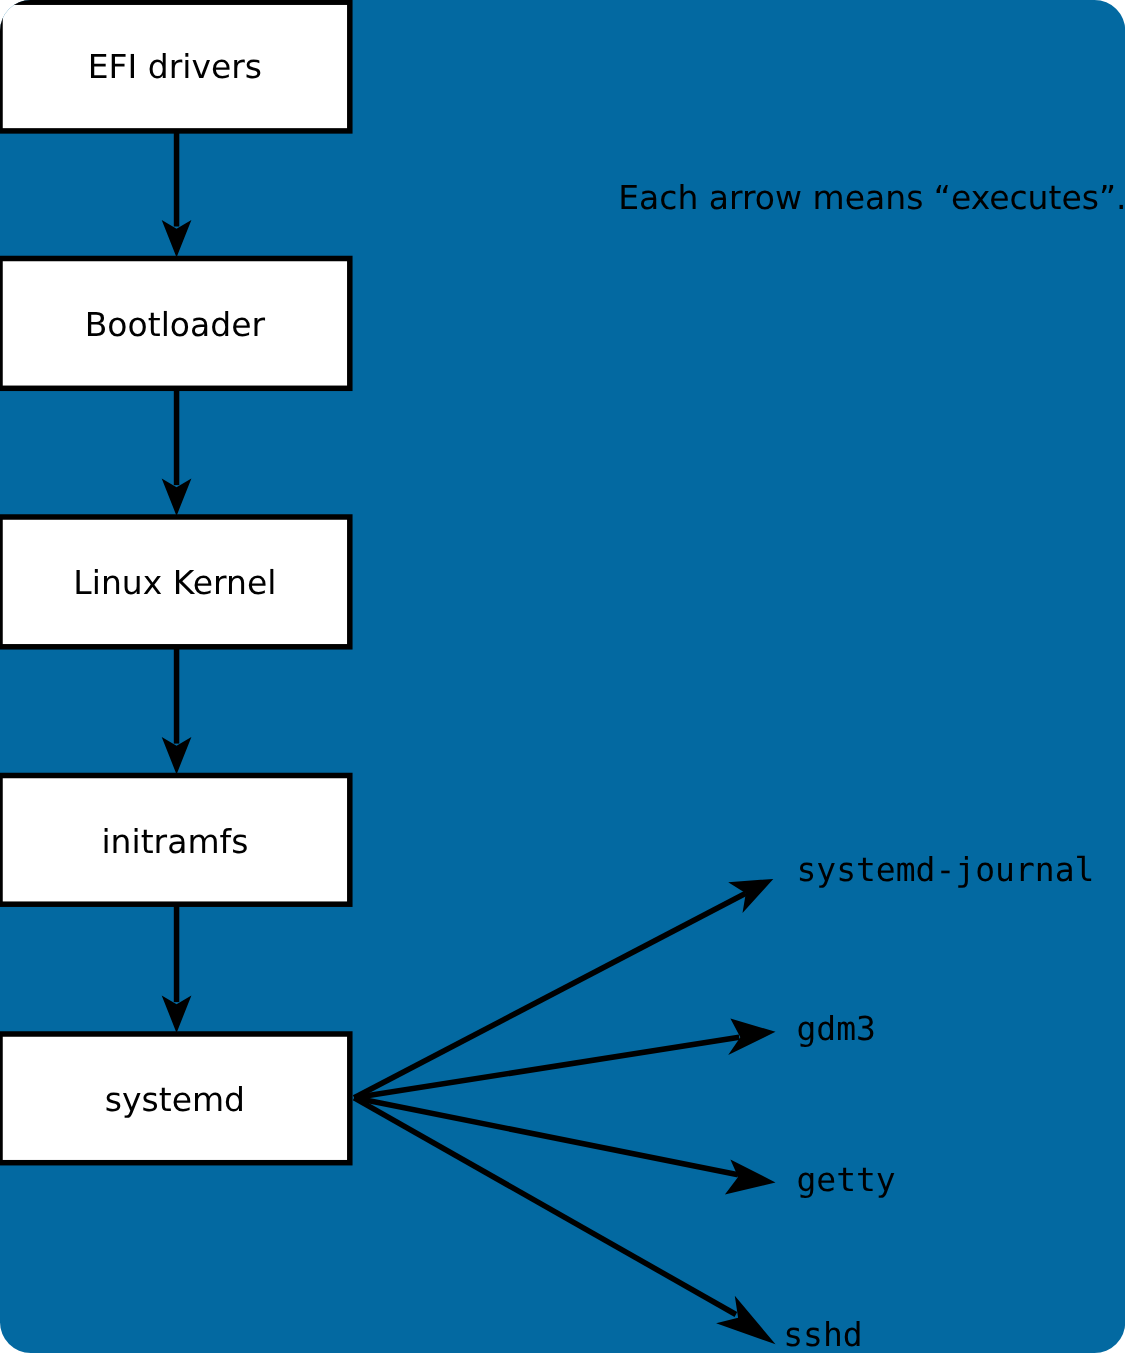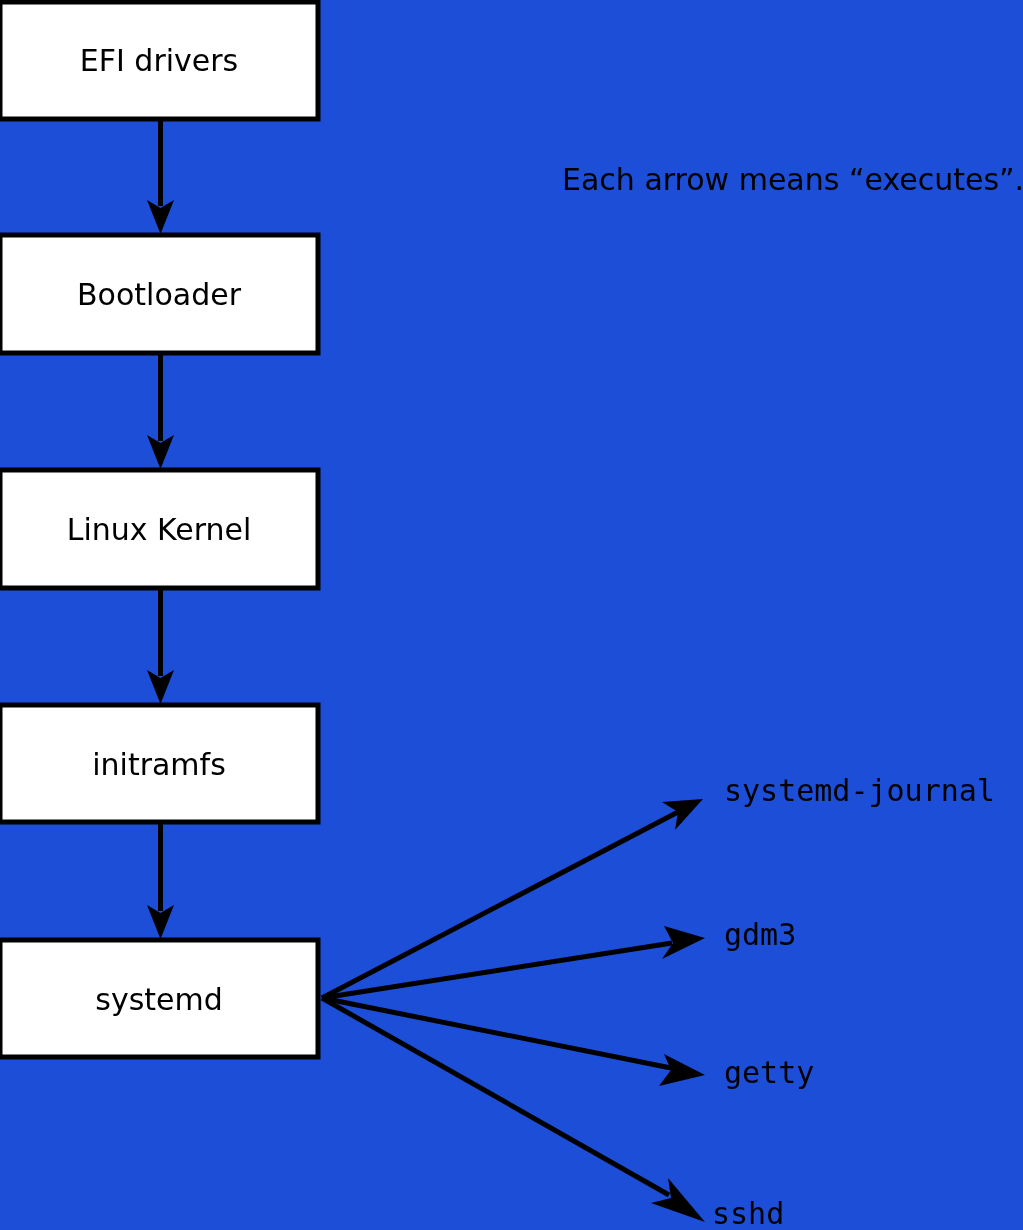--- a/index.html
+++ b/index.html
@@ -9,22 +9,23 @@
     background: #ffffff;
   }
   body {
     font-family: "DejaVu Sans", sans-serif;
     color: #000000;
   }
   #canvas {
     position: relative;
     width: 1023px;
     height: 1230px;
-    background: #1d4ed8;
+    background: #0369a1;
     overflow: hidden;
+    border-radius: 28px;
   }
   svg.layer {
     position: absolute;
     left: 0;
     top: 0;
     width: 1023px;
     height: 1230px;
     pointer-events: none;
   }
   svg.layer * { pointer-events: auto; }

